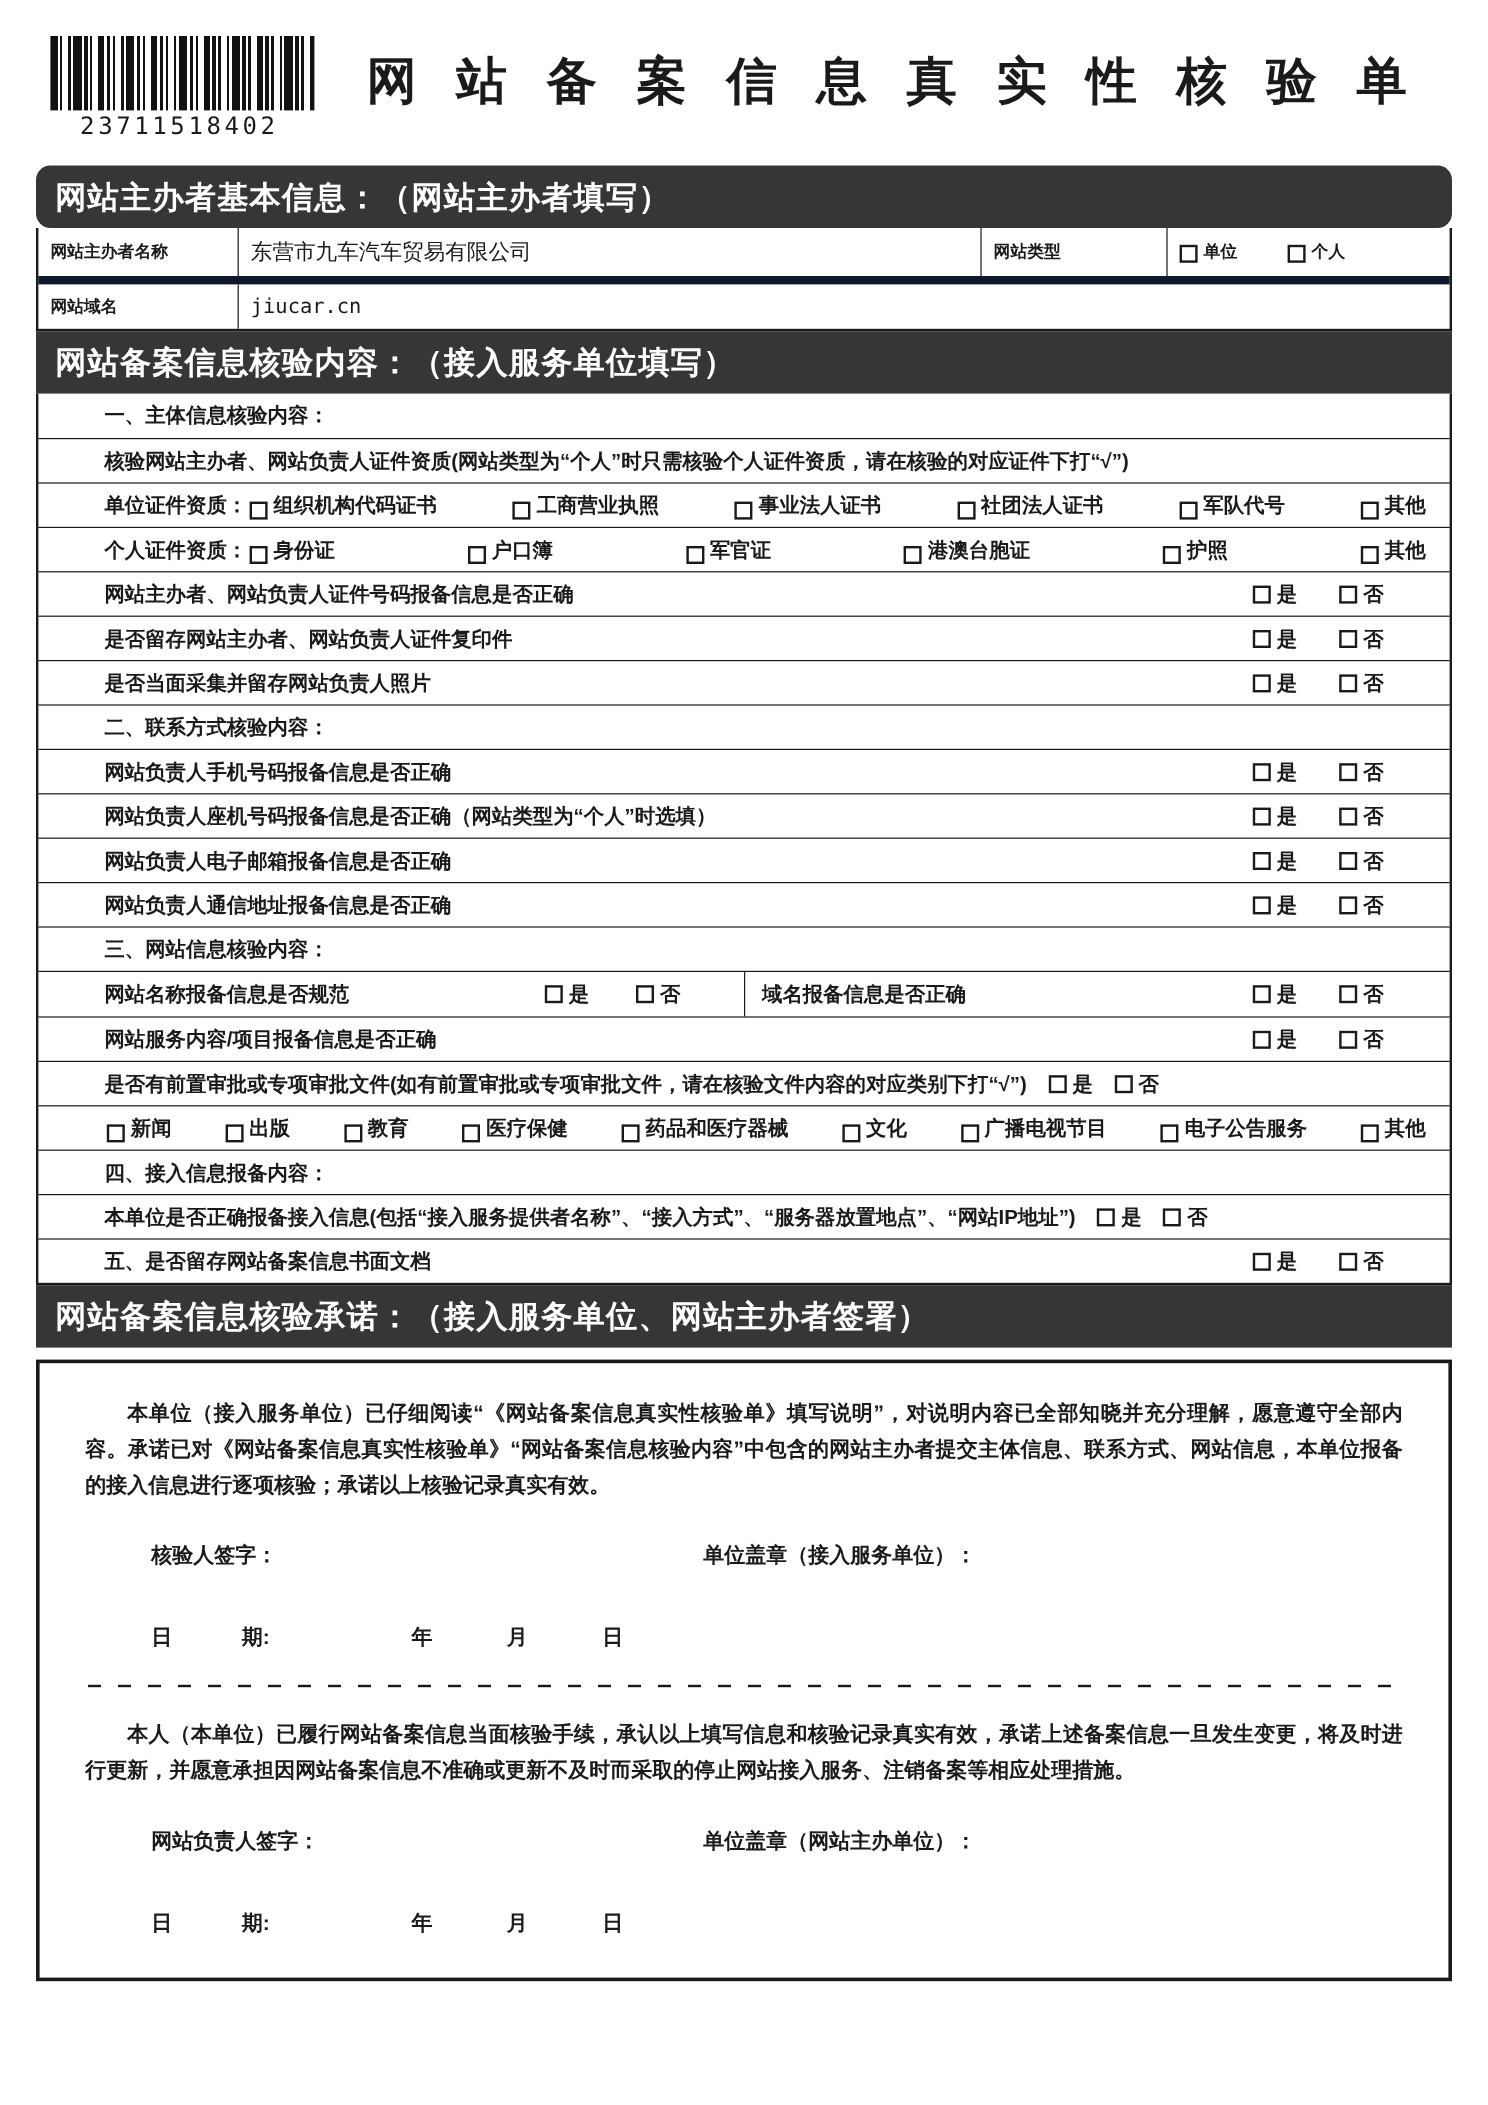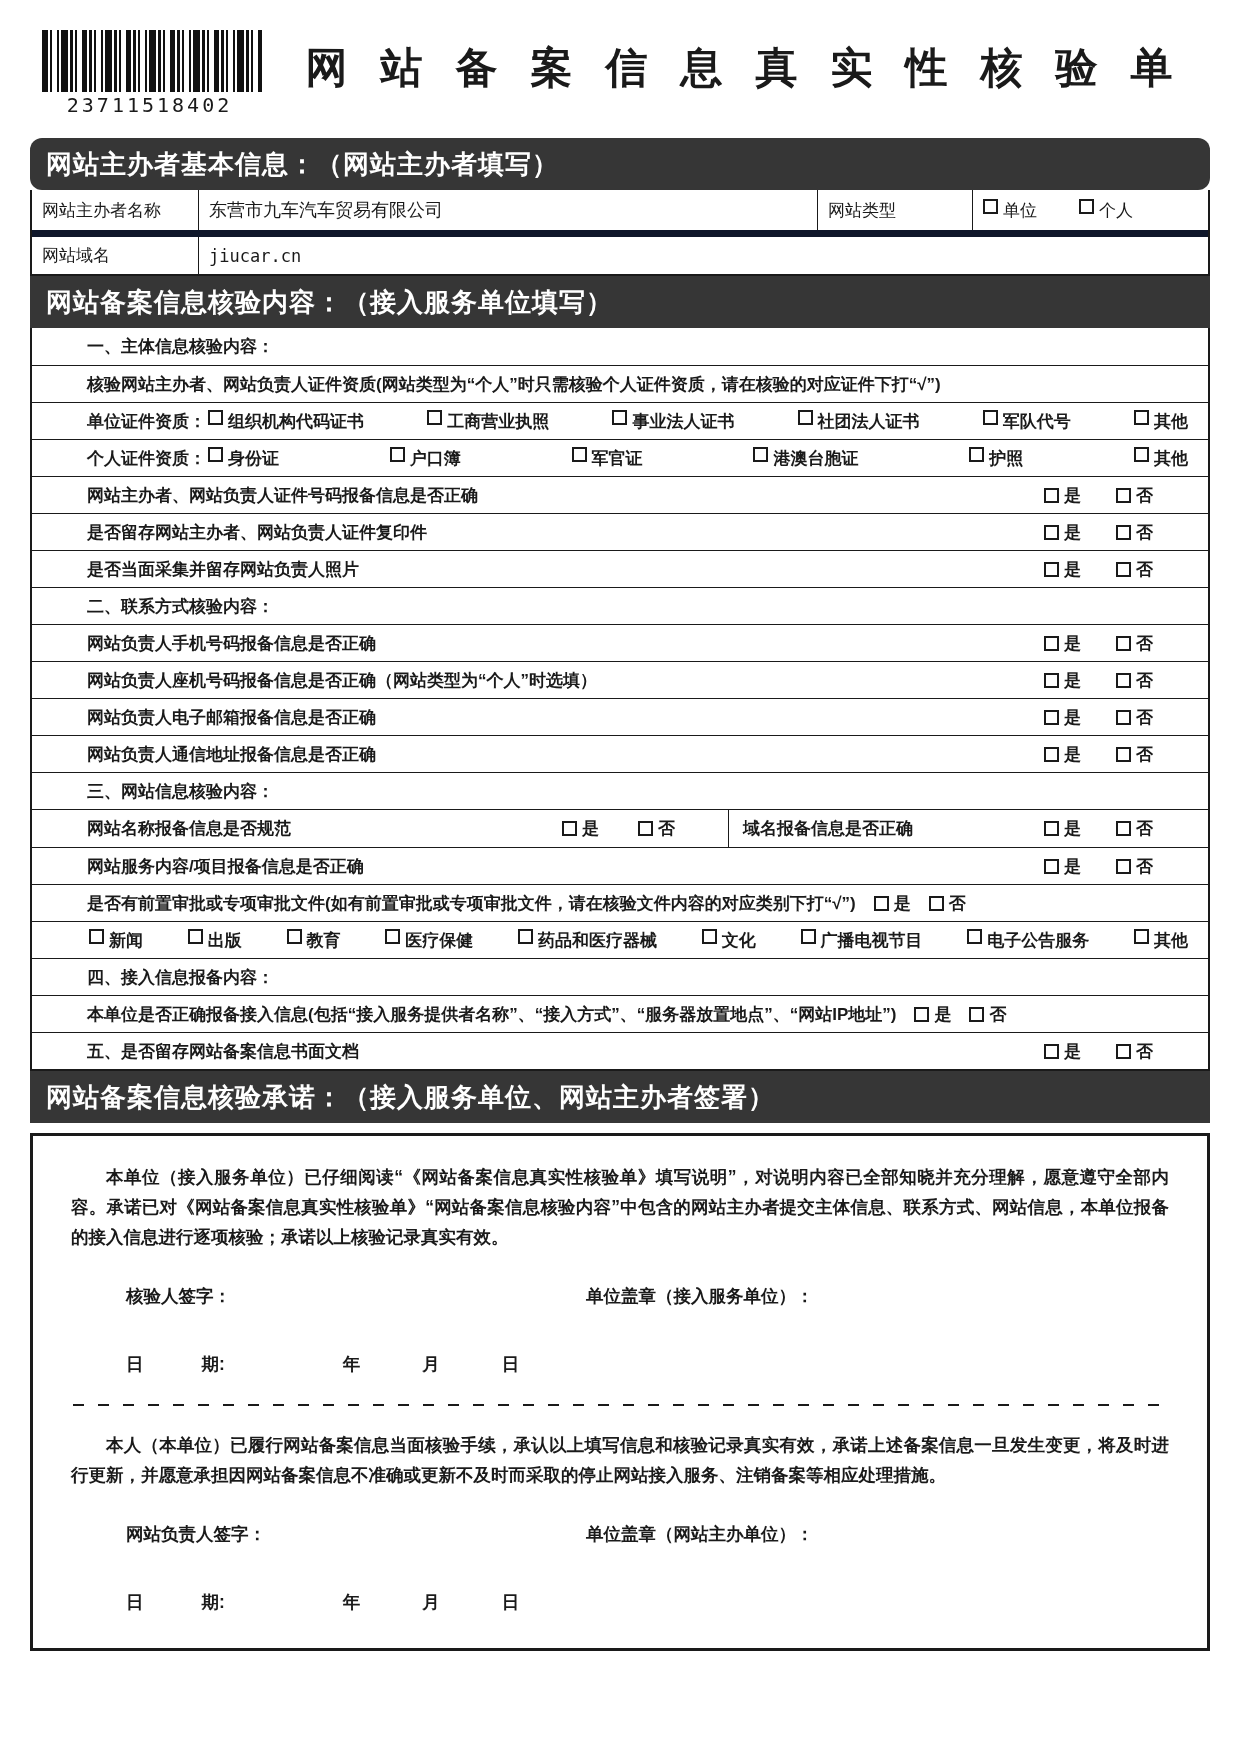--- a/index.html
+++ b/index.html
@@ -44,50 +44,50 @@
   }
   .bar1 { margin-top:10px;border-radius:12px; }
 
   
   .t1 { border:2px solid #1a1a1a; border-top:none; }
   .t1-row { display:grid; min-height:40px; }
   .t1-row1 { grid-template-columns:167px 619px 155px 1fr; }
   .t1-row2 { grid-template-columns:167px 1fr; border-top:7px solid #0f172a; min-height:37px; }
   .t1 .cell {
     border-right:1px solid #1a1a1a; display:flex; align-items:center;
-    padding:4px 10px; font-size:17px; font-weight:normal;
+    padding:4px 10px; font-size:14px; font-weight:bold;
   }
   .t1 .cell.last { border-right:none; }
   .t1 .value { font-weight:normal; font-size:18px; }
   .t1 .value.mono { font-family:"DejaVu Sans Mono","Liberation Mono",monospace; font-size:17px; }
   .t1 .typeopts { gap:42px; }
 
   
   .cb {
     width:15px; height:15px; border:2px solid #1a1a1a; background:#fff;
     display:inline-block; flex:none; margin-right:5px; box-sizing:border-box;
   }
-  .opt { display:inline-flex; align-items:flex-start; white-space:nowrap; }
+  .opt { display:inline-flex; align-items:flex-end; white-space:nowrap; }
 
   
   .t2 { border:2px solid #1a1a1a; border-top:none; font-size:17px; font-weight:bold; }
   .vrow {
     display:flex; align-items:center; min-height:37px;
     border-top:1px solid #1a1a1a; padding:2px 20px 2px 55px; box-sizing:border-box;
   }
   .vrow:first-child { border-top:none; }
   .vrow.heading, .vrow.flush { }
   .rowtext { white-space:nowrap; }
   .grow { flex:1; }
   .opts { flex:1; display:flex; justify-content:space-between; align-items:center; margin-left:2px; }
   .yn { width:72px; flex:none; display:inline-flex; align-items:center; white-space:nowrap; }
   .yn.inline { width:auto; margin-left:18px; }
   .vrow.split { padding:0; }
   .splitcell { display:flex; align-items:center; min-height:37px; box-sizing:border-box; padding:2px 0; }
-  .splitcell.left { width:697px; flex:none; border-right:1px solid #1a1a1a; padding-left:55px; padding-right:14px; }
+  .splitcell.left { width:589px; flex:none; border-right:1px solid #1a1a1a; padding-left:55px; padding-right:14px; }
   .splitcell.left .yn { width:76px; }
   .splitcell.right { flex:1; padding-left:14px; padding-right:20px; }
 
   
   .promise {
     border:3px solid #1a1a1a; margin-top:10px;
     padding:26px 38px 34px 38px; font-size:17.5px; font-weight:bold;
   }
   .promise p { margin:0; line-height:30px; text-indent:2em; text-align:justify; }
   .sigrow { display:flex; margin-top:32px; padding-left:55px; }

